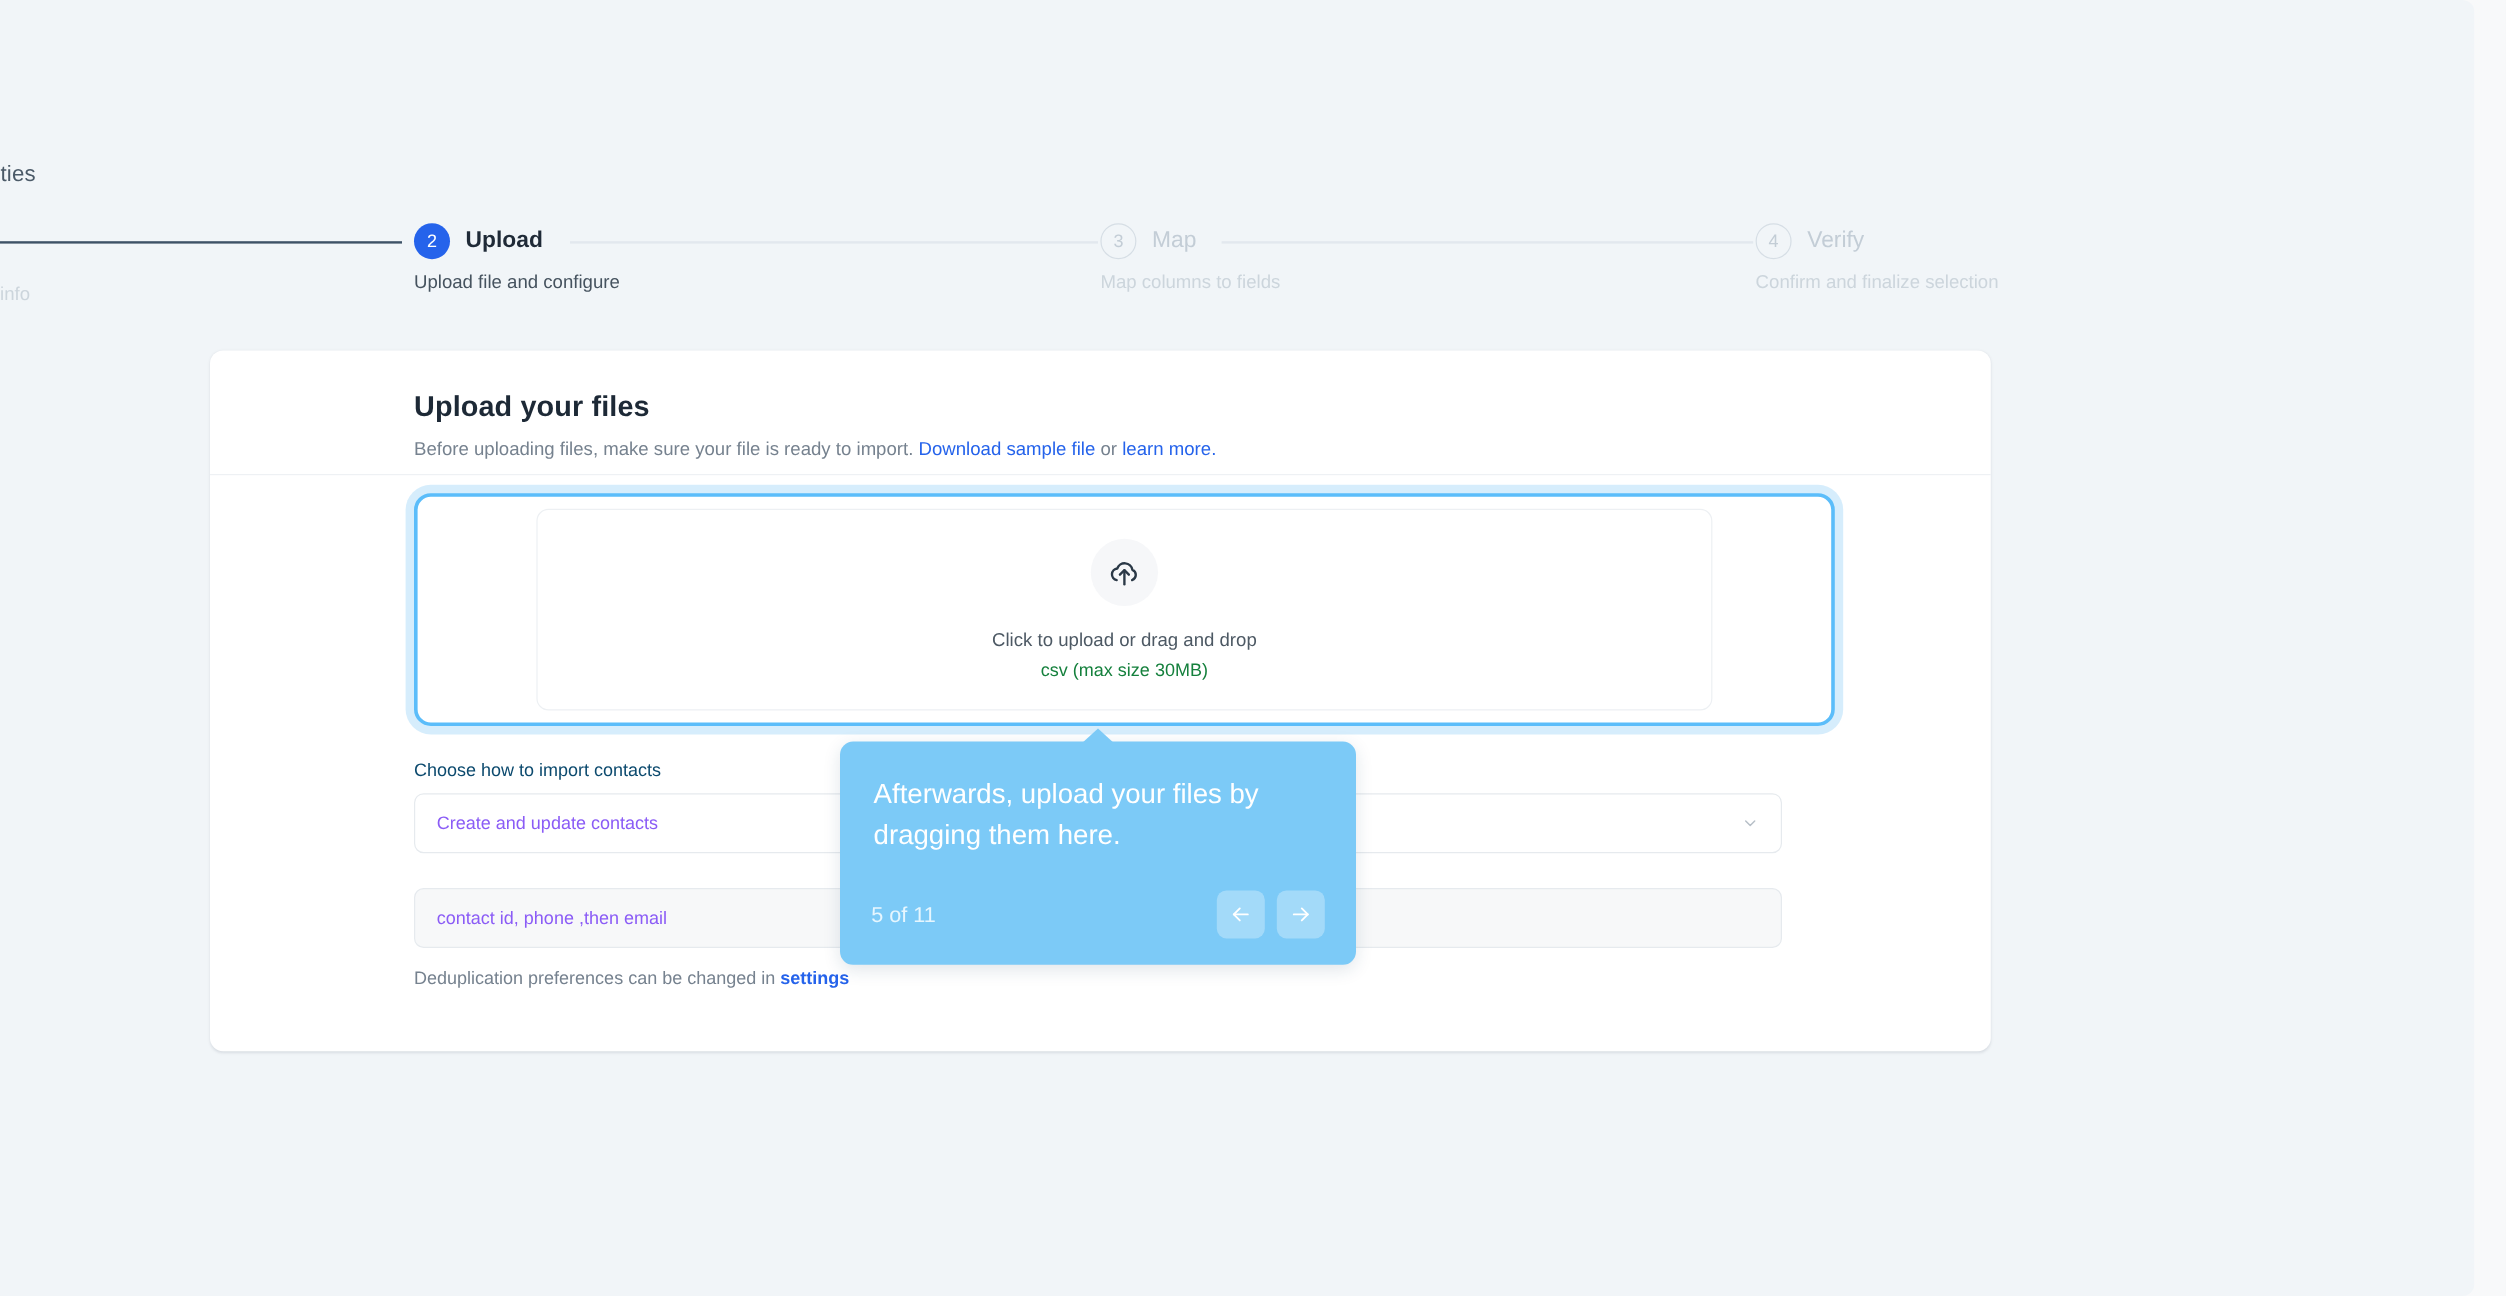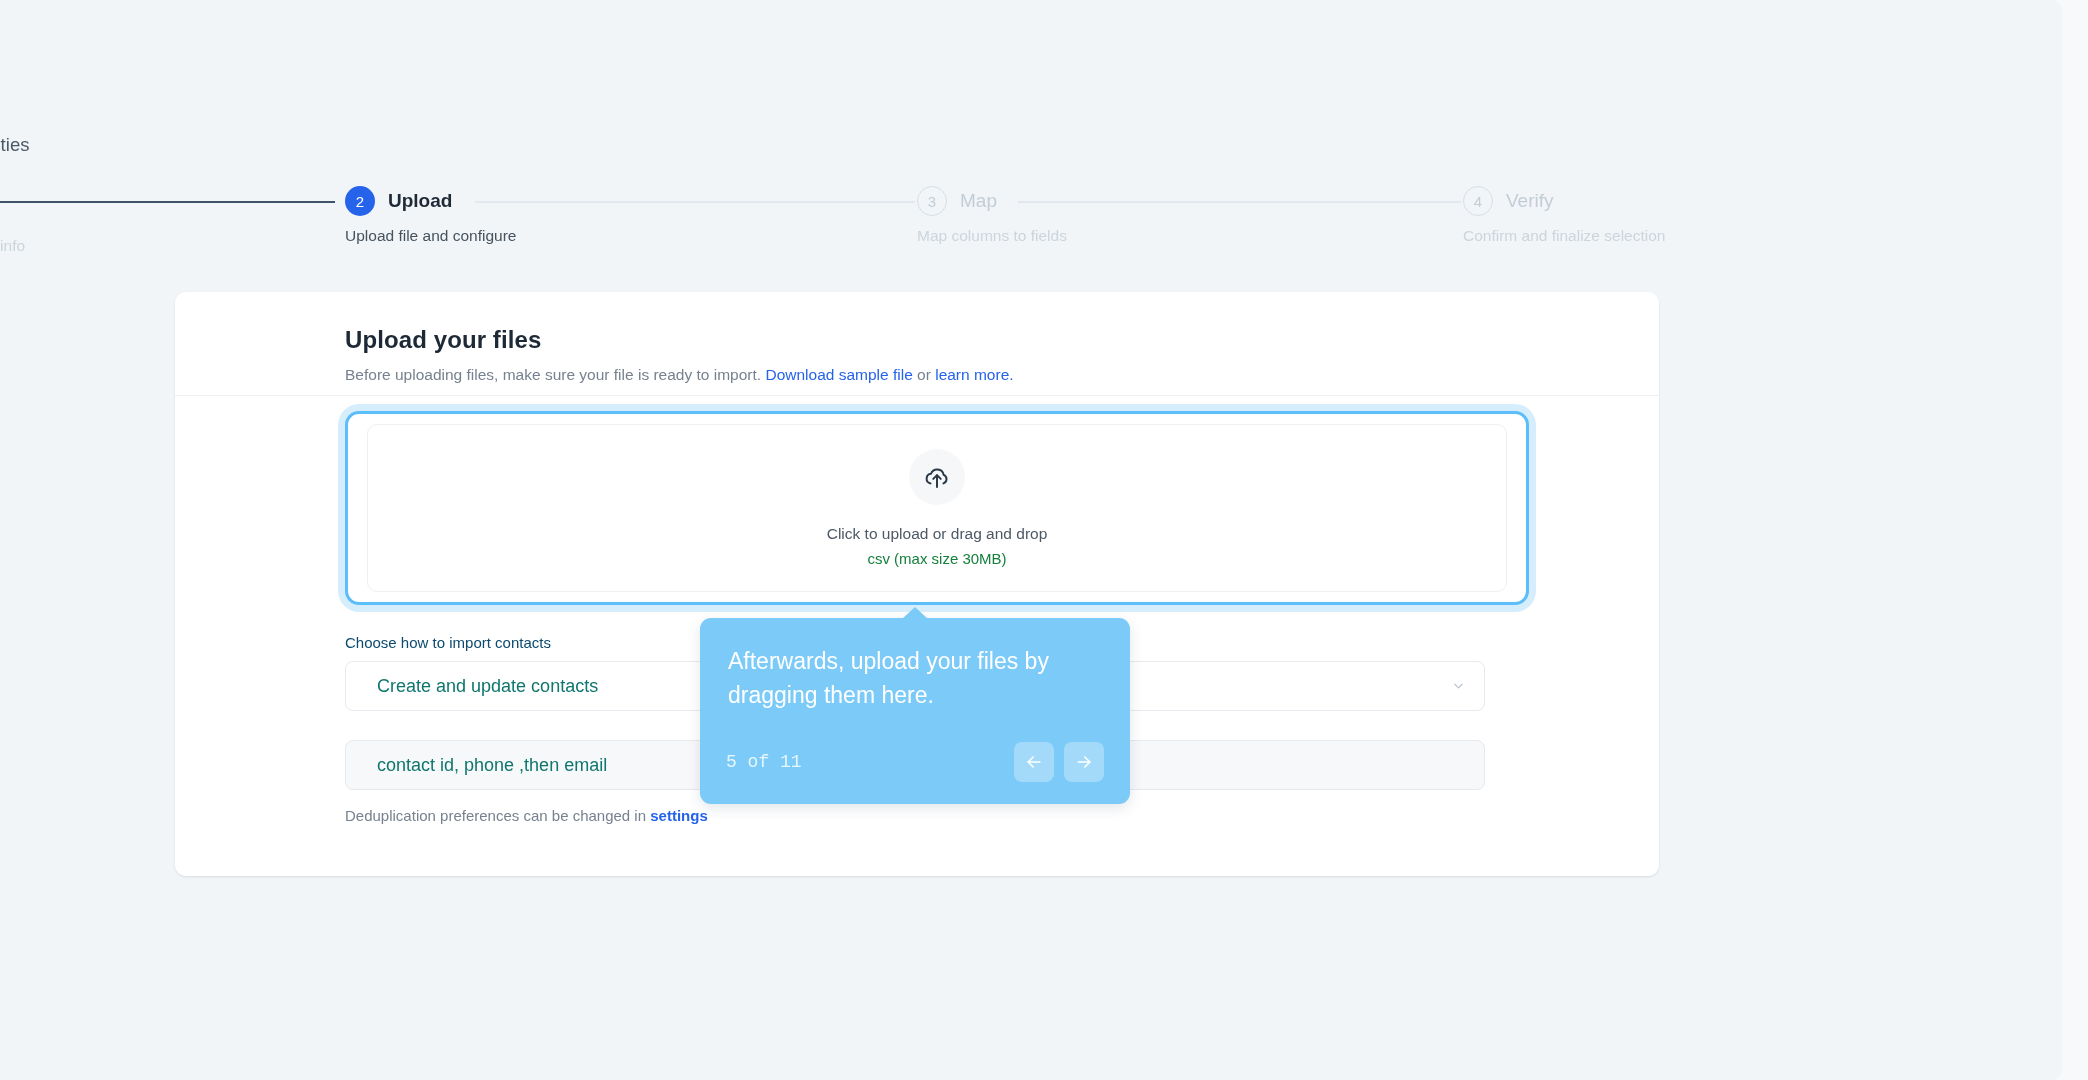--- a/index.html
+++ b/index.html
@@ -172,21 +172,21 @@
     border-radius: 14px;
     border: 3.5px solid #5bbdfa;
     box-shadow: 0 0 0 7px rgba(126, 198, 245, 0.32);
     background: #ffffff;
     display: flex;
     align-items: center;
     justify-content: center;
   }
 
   #dropzone {
-    width: 1140px;
+    width: 980px;
     height: 168px;
     border: 1.4px solid #edf0f3;
     border-radius: 10px;
     background: #ffffff;
     display: flex;
     flex-direction: column;
     align-items: center;
     justify-content: center;
     cursor: pointer;
   }
@@ -223,23 +223,23 @@
     margin-bottom: 10px;
   }
 
   .field-control {
     width: 1140px;
     height: 50px;
     border: 1.3px solid #e6eaee;
     border-radius: 8px;
     display: flex;
     align-items: center;
-    padding: 0 31px;
-    font-size: 18px;
-    color: #0f766e;
+    padding: 0 18px;
+    font-size: 15px;
+    color: #8b5cf6;
     background: #ffffff;
     position: relative;
     cursor: pointer;
   }
 
   .field-control.readonly {
     background: #f7f8f9;
     cursor: default;
   }
 
@@ -292,21 +292,20 @@
   }
 
   #coach-footer {
     position: absolute;
     left: 26px;
     right: 26px;
     bottom: 22px;
     display: flex;
     align-items: center;
     justify-content: space-between;
-    font-family: Liberation Mono, monospace;
   }
 
   #coach-counter {
     font-size: 18px;
     color: #f0faff;
     opacity: .92;
   }
 
   #coach-nav { display: flex; gap: 10px; }
 

